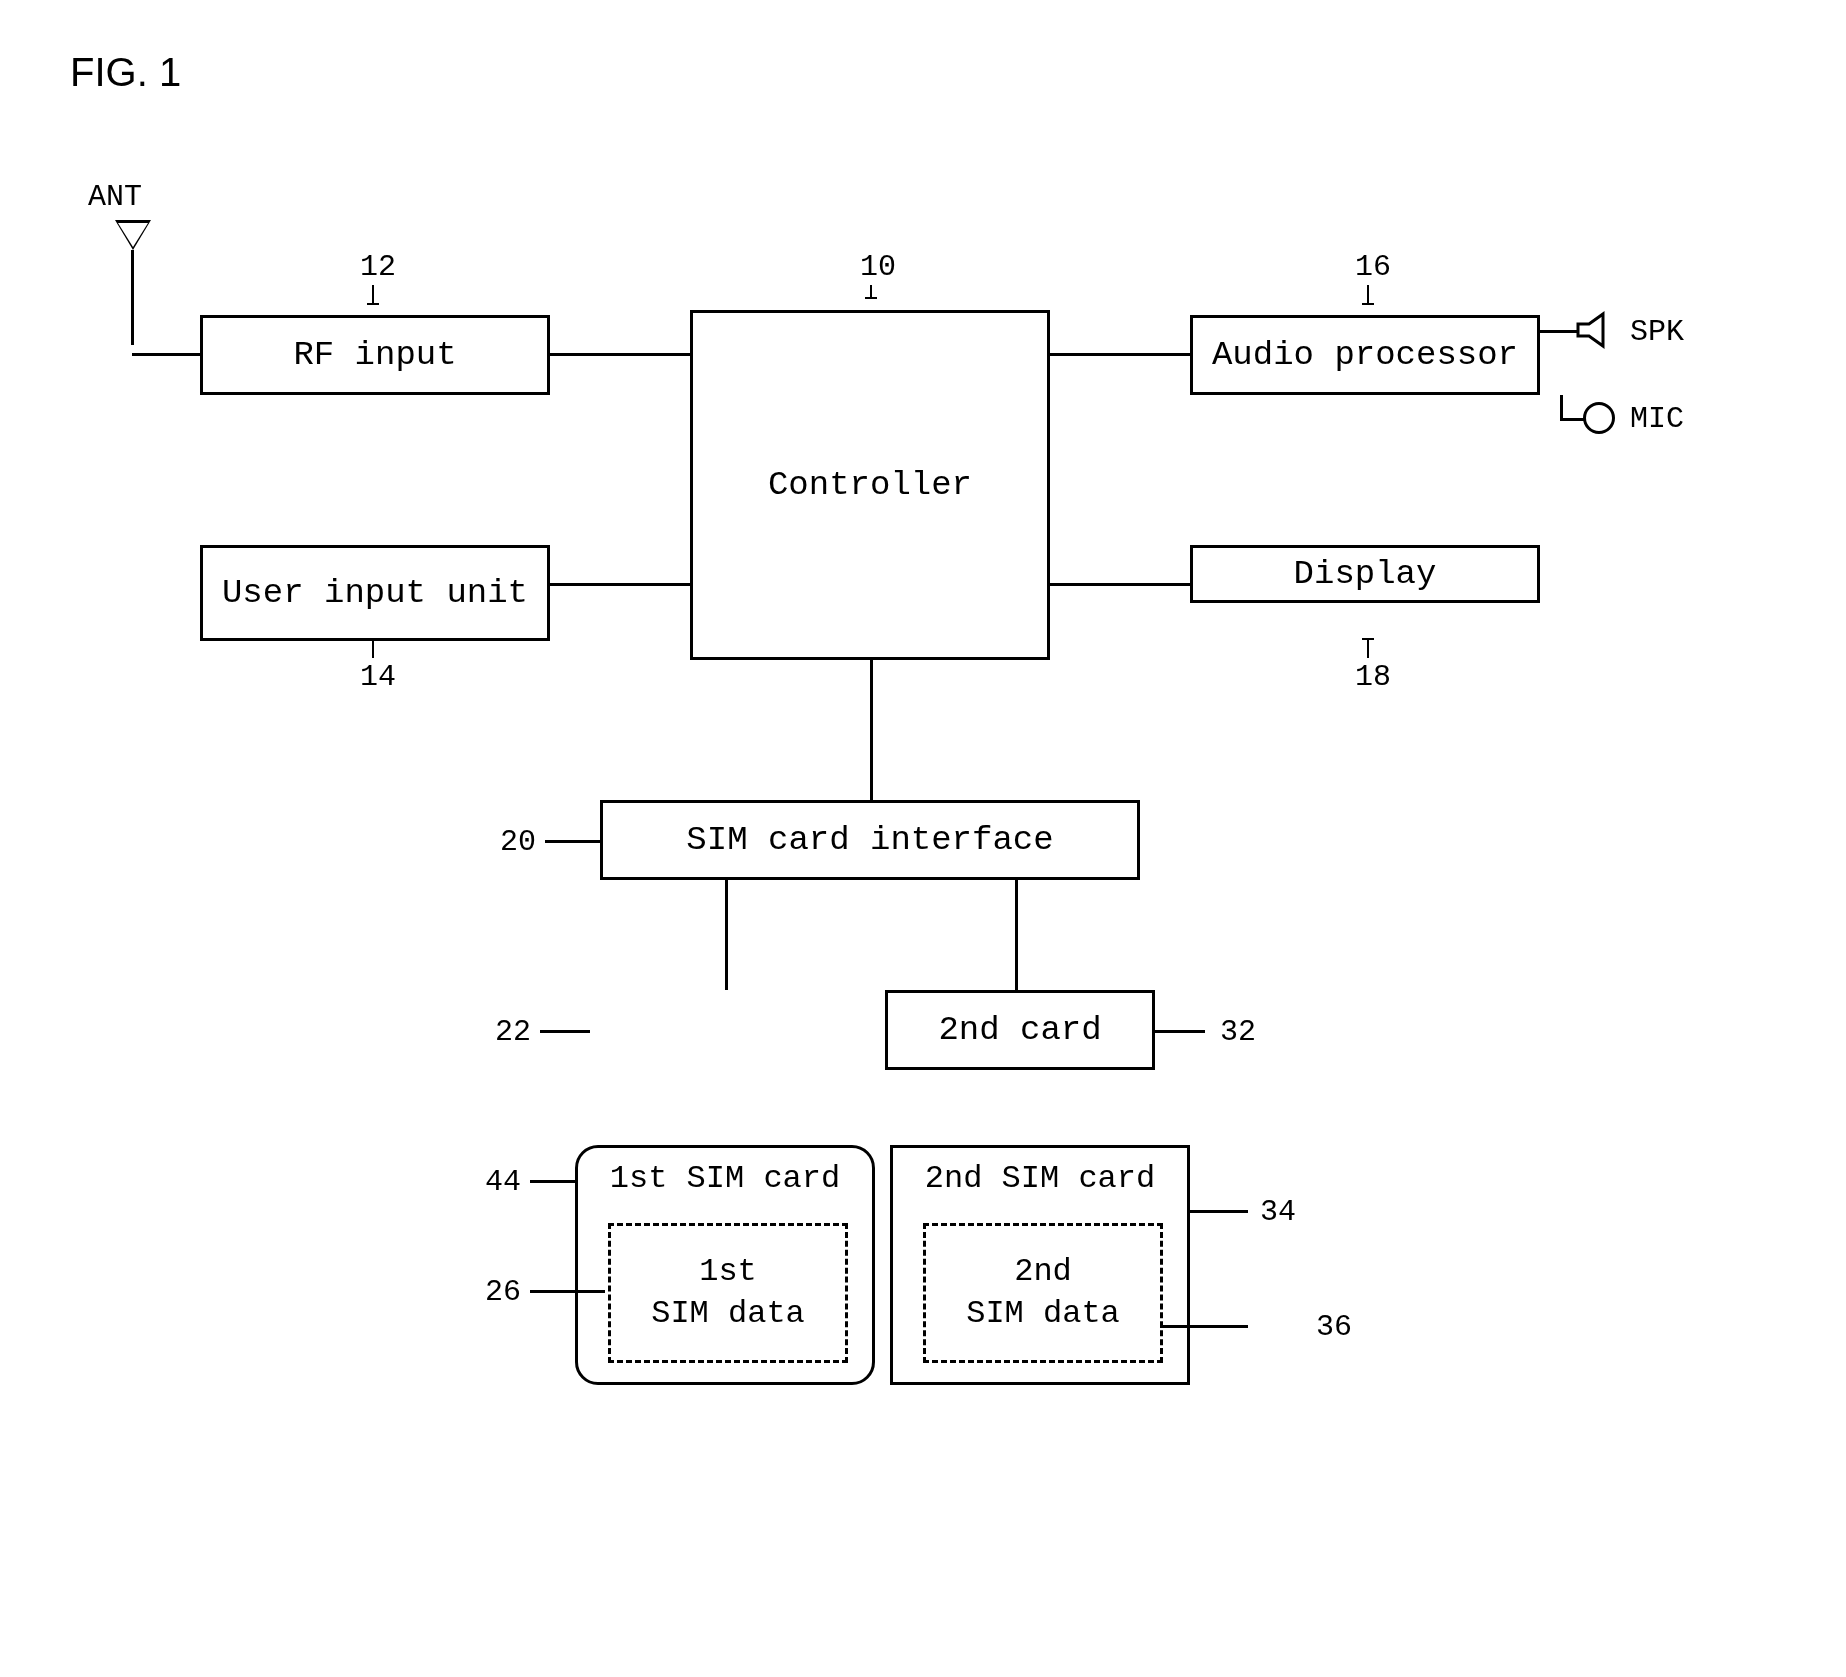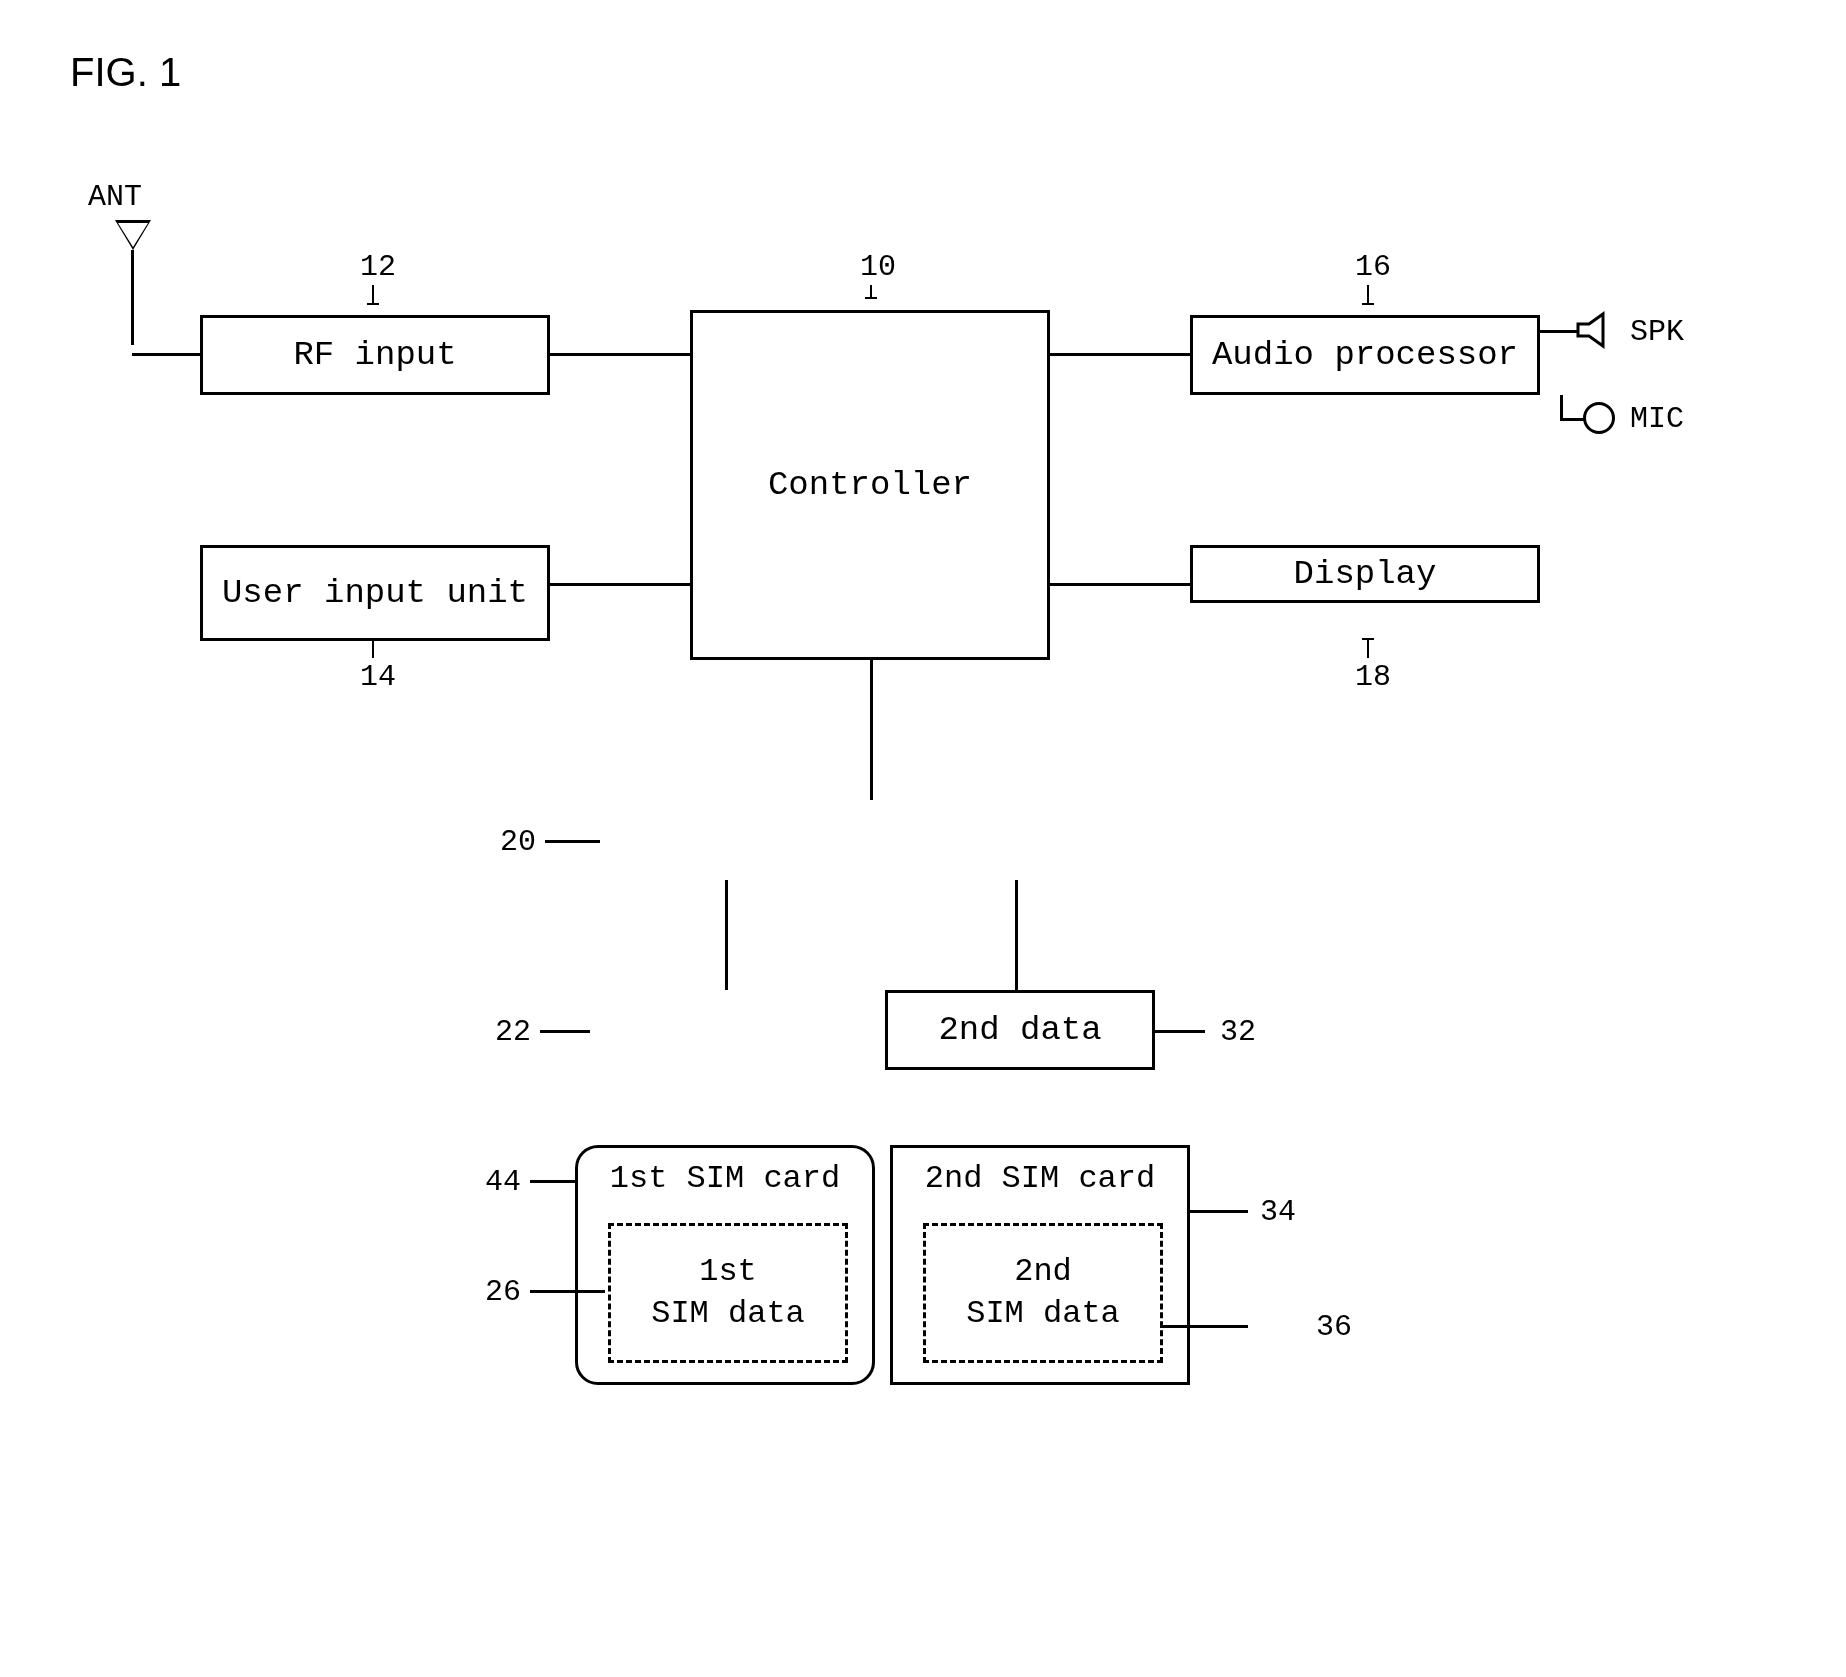--- a/index.html
+++ b/index.html
@@ -193,33 +193,36 @@
 
   <div class="box" style="top:365px; left:1120px; width:350px; height:58px;">
     <span>Display</span>
   </div>
   <div class="ref-num" style="top:480px; left:1285px;">18</div>
   <div class="tick" style="top:460px; left:1297px; width:2px; height:18px;"></div>
   <div class="tick" style="top:458px; left:1292px; width:12px; height:2px;"></div>
 
   <div class="line hline" style="top:403px; left:980px; width:140px;"></div>
 
+  <div class="box" style="top:620px; left:530px; width:540px; height:80px;">
+    <span>SIM card interface</span>
+  </div>
   <div class="ref-num" style="top:645px; left:430px;">20</div>
   <div class="line hline" style="top:660px; left:475px; width:55px;"></div>
 
   <div class="line vline" style="top:480px; left:800px; height:140px;"></div>
 
   <div class="line vline" style="top:700px; left:655px; height:110px;"></div>
   <div class="line vline" style="top:700px; left:945px; height:110px;"></div>
 
   <div class="ref-num" style="top:835px; left:425px;">22</div>
   <div class="line hline" style="top:850px; left:470px; width:50px;"></div>
 
   <div class="box" style="top:810px; left:815px; width:270px; height:80px;">
-    <span>2nd data</span>
+    <span>2nd card</span>
   </div>
   <div class="ref-num" style="top:835px; left:1150px;">32</div>
   <div class="line hline" style="top:850px; left:1085px; width:50px;"></div>
 
   <div class="sim-card-outer" style="top:965px; left:505px; width:300px; height:240px;border-radius:23px;">
     <div class="sim-card-title">1st SIM card</div>
     <div class="dashed-box" style="top:75px; left:30px; width:240px; height:140px; white-space:pre-line;">
       <span>1st
 SIM data</span>
     </div>

